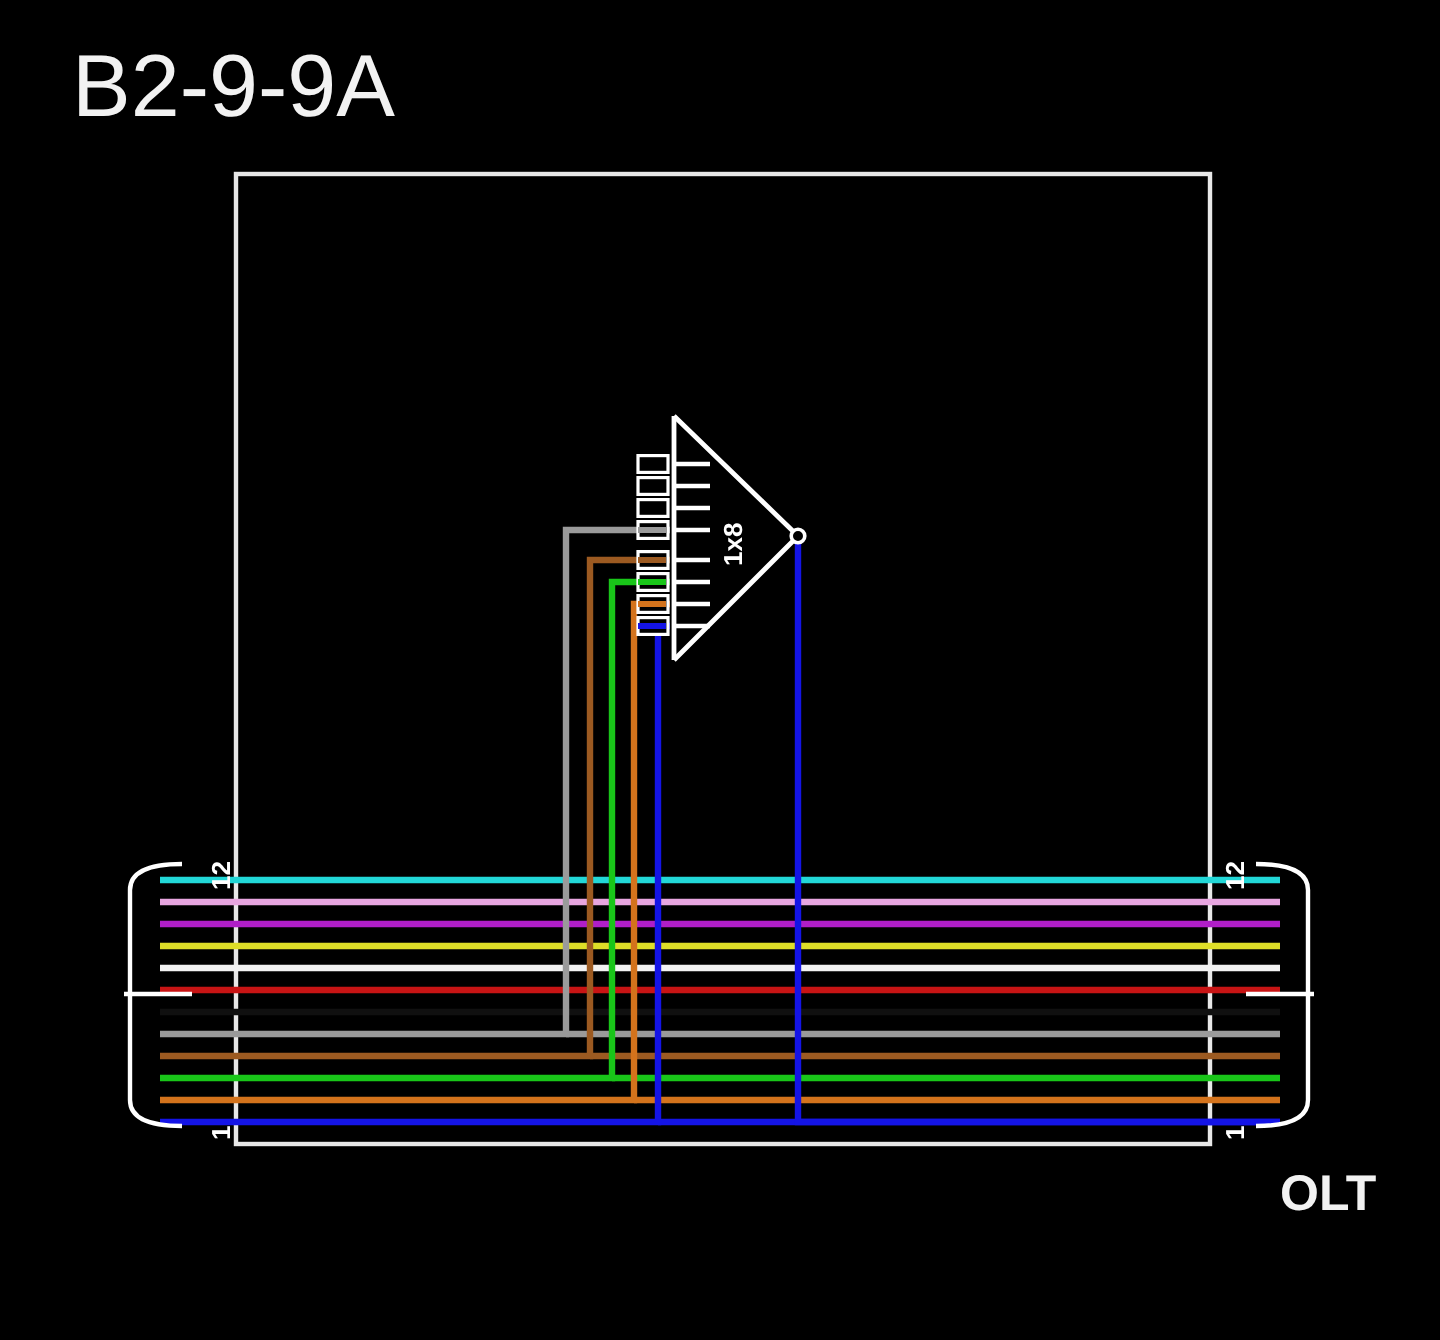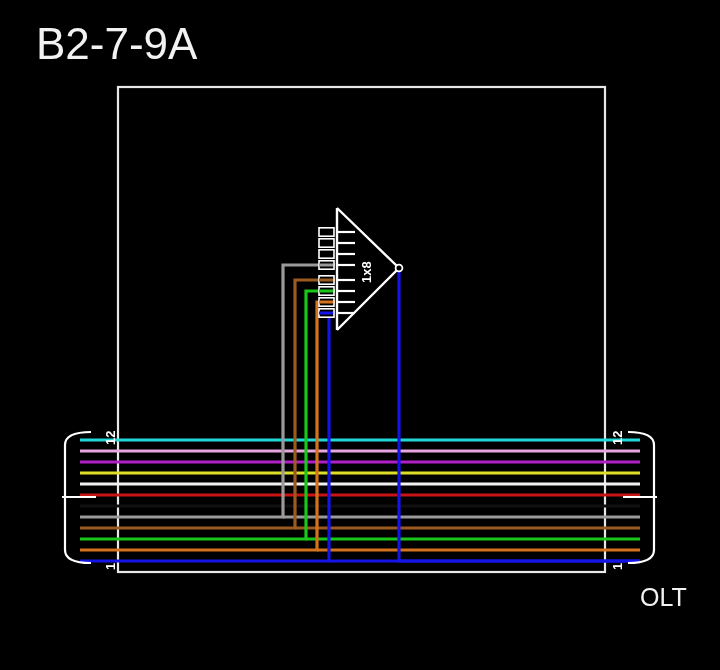--- a/index.html
+++ b/index.html
@@ -3,21 +3,21 @@
 <meta charset="utf-8">
 <style>
   html,body{margin:0;padding:0;background:#000;}
   body{width:720px;height:670px;overflow:hidden;
        font-family:"Liberation Sans", sans-serif;}
   #stage{position:relative;width:720px;height:670px;background:#000;}
   #svg{position:absolute;left:0;top:0;width:720px;height:670px;}
   .ttl{position:absolute;left:36px;top:22px;color:#f2f2f2;
        font-size:44px;letter-spacing:0px;line-height:1;white-space:nowrap;}
   .olt{position:absolute;left:640px;top:585px;color:#f2f2f2;
-       font-size:25px;line-height:1;white-space:nowrap;}
+       font-size:25px;line-height:1;white-space:nowrap;font-weight:bold;}
   .vlab{position:absolute;color:#ffffff;font-size:13px;font-weight:bold;
         line-height:1;white-space:nowrap;transform-origin:left top;}
   .splab{position:absolute;color:#ffffff;font-size:13px;font-weight:bold;
          line-height:1;white-space:nowrap;transform-origin:left top;}
 </style>
 </head>
 <body>
 
 <div id="stage">
 
@@ -64,21 +64,21 @@
       <line x1="337" y1="313" x2="355" y2="313" stroke="#ffffff" stroke-width="2.2"></line>
       <rect x="319" y="308.8" width="15" height="8.4" fill="#000000" stroke="#ffffff" stroke-width="1.6"></rect>
       <line x1="319" y1="313" x2="333" y2="313" stroke="#1414e6" stroke-width="3"></line>
       <circle cx="399" cy="268" r="3.4" fill="#000000" stroke="#ffffff" stroke-width="1.8"></circle>
       <path d="M 91 432 Q 65 432 65 445 V 550 Q 65 563 91 563" fill="none" stroke="#ffffff" stroke-width="2.2" stroke-linecap="butt" stroke-linejoin="miter"></path>
       <line x1="62" y1="497" x2="96" y2="497" stroke="#ffffff" stroke-width="2.2"></line>
       <path d="M 628 432 Q 654 432 654 445 V 550 Q 654 563 628 563" fill="none" stroke="#ffffff" stroke-width="2.2" stroke-linecap="butt" stroke-linejoin="miter"></path>
       <line x1="623" y1="497" x2="657" y2="497" stroke="#ffffff" stroke-width="2.2"></line>
     </svg>
 
-  <div class="ttl">B2-7-9A</div>
+  <div class="ttl">B2-9-9A</div>
   <div class="olt">OLT</div>
 
   <div class="vlab" id="lab-l-top" style="left: 104px; top: 445px; transform: rotate(-90deg);">12</div>
   <div class="vlab" id="lab-l-bot" style="left: 104px; top: 570px; transform: rotate(-90deg);">1</div>
   <div class="vlab" id="lab-r-top" style="left: 611px; top: 445px; transform: rotate(-90deg);">12</div>
   <div class="vlab" id="lab-r-bot" style="left: 611px; top: 570px; transform: rotate(-90deg);">1</div>
   <div class="splab" id="lab-split" style="left: 360px; top: 283px; transform: rotate(-90deg);">1x8</div>
 
 </div>
 

